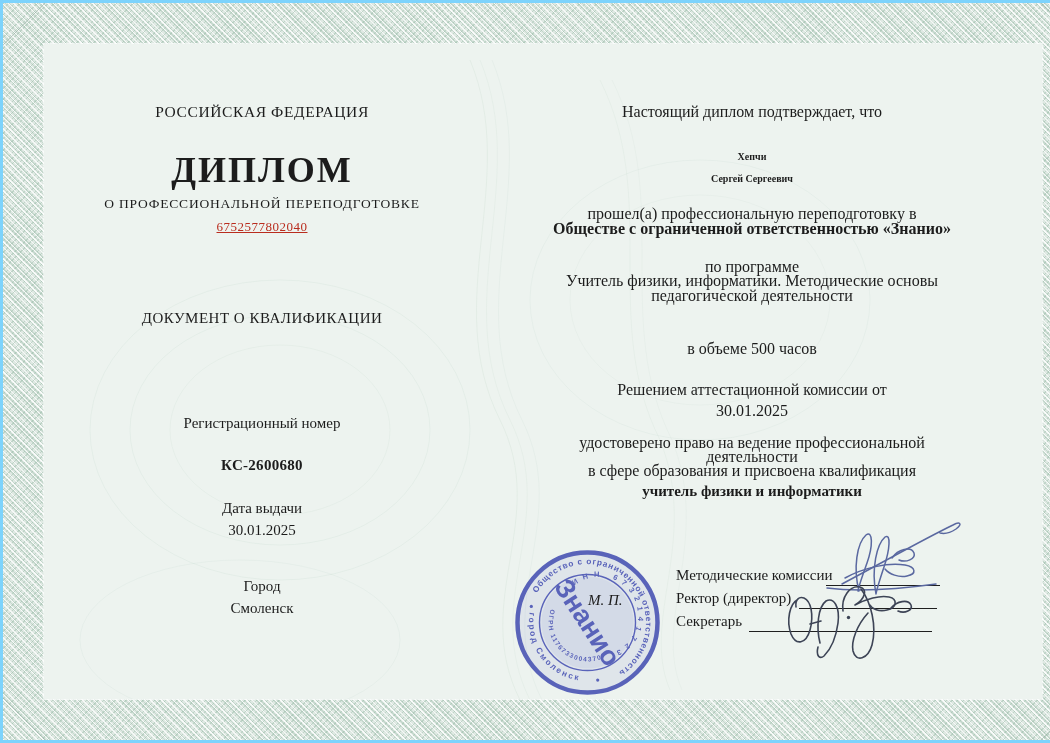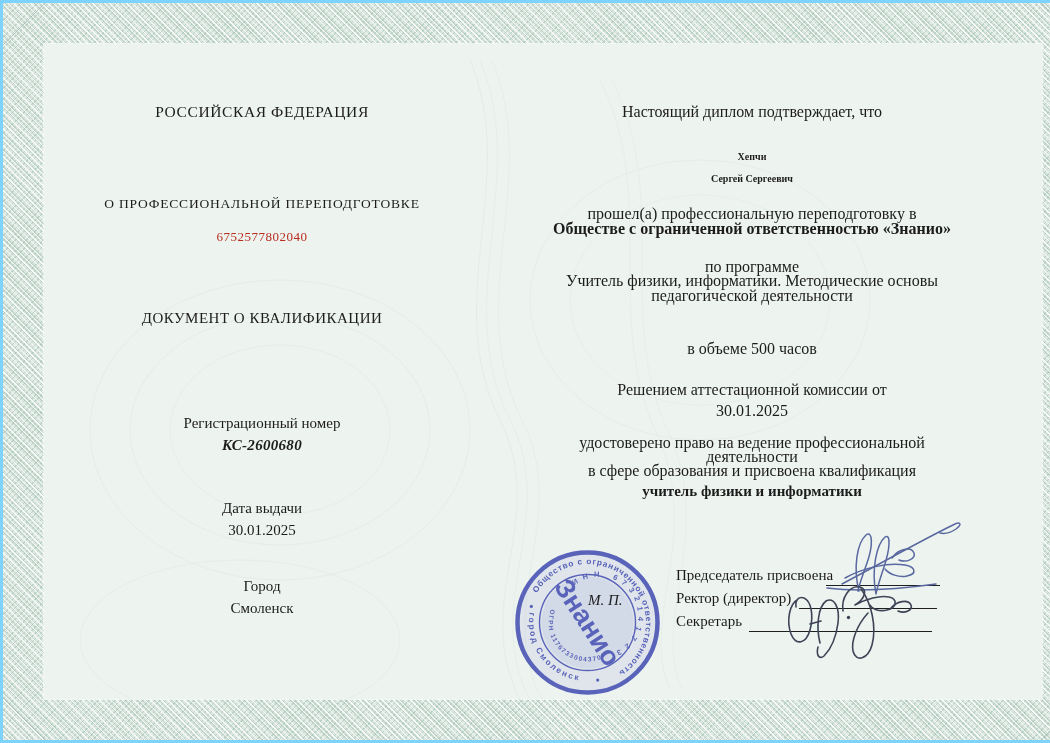--- a/index.html
+++ b/index.html
@@ -31,24 +31,24 @@
   .m-bl{left:3px;bottom:3px;background:linear-gradient(135deg,transparent 49%,rgba(130,160,145,.5) 49% 51%,transparent 51%);transform:scaleY(-1);}
   .watermark{position:absolute;left:0;top:0;pointer-events:none;}
 
   .abs{position:absolute;}
   .lc{left:62px;width:400px;text-align:center;}
   .rc{left:548px;width:408px;text-align:center;font-size:16px;line-height:14.3px;}
   .b{font-weight:bold;}
   .country{top:103px;font-size:15.5px;letter-spacing:.6px;}
   .title{top:149px;font-size:36px;font-weight:bold;letter-spacing:2px;}
   .subtitle{top:196px;font-size:13.5px;letter-spacing:.8px;}
-  .blanknum{top:229px;font-size:13px;letter-spacing:.5px;color:var(--accent_red,#b92c1e);}
+  .blanknum{top:219px;font-size:13px;letter-spacing:.5px;color:var(--accent_red,#b92c1e);text-decoration:underline;}
   .doctype{top:310px;font-size:15px;letter-spacing:.5px;}
   .reglabel{top:415px;font-size:15px;}
-  .regvalue{top:437px;font-size:15px;font-weight:bold;letter-spacing:.3px;font-style:italic;}
+  .regvalue{top:457px;font-size:15px;font-weight:bold;letter-spacing:.3px;}
   .datelabel{top:500px;font-size:15px;}
   .datevalue{top:522px;font-size:15px;}
   .citylabel{top:578px;font-size:15px;}
   .cityvalue{top:600px;font-size:15px;}
 
   .intro{top:105px;}
   .nameblock{top:146px;font-size:10px;line-height:21.5px;font-weight:bold;}
   .passedblock{top:206px;line-height:15.2px;}
   .programblock{top:260px;}
   .volume{top:342px;}
@@ -97,20 +97,21 @@
       <ellipse cx="240" cy="640" rx="160" ry="80" stroke-opacity=".07"></ellipse>
       <path d="M470 60 C520 180 440 300 500 420 C550 520 470 600 520 700" stroke-opacity=".10"></path>
       <path d="M480 60 C530 180 450 300 510 420 C560 520 480 600 530 700" stroke-opacity=".08"></path>
       <path d="M492 60 C542 180 462 300 522 420 C572 520 492 600 542 700" stroke-opacity=".07"></path>
       <path d="M600 80 C660 200 600 320 660 440 C700 540 640 620 670 690" stroke-opacity=".08"></path>
       <path d="M612 80 C672 200 612 320 672 440 C712 540 652 620 682 690" stroke-opacity=".06"></path>
     </g>
   </svg>
 
   <div class="abs lc country">РОССИЙСКАЯ ФЕДЕРАЦИЯ</div>
+  <div class="abs lc title">ДИПЛОМ</div>
   <div class="abs lc subtitle">О ПРОФЕССИОНАЛЬНОЙ ПЕРЕПОДГОТОВКЕ</div>
   <div class="abs lc blanknum">6752577802040</div>
   <div class="abs lc doctype">ДОКУМЕНТ О КВАЛИФИКАЦИИ</div>
   <div class="abs lc reglabel">Регистрационный номер</div>
   <div class="abs lc regvalue">КС-2600680</div>
   <div class="abs lc datelabel">Дата выдачи</div>
   <div class="abs lc datevalue">30.01.2025</div>
   <div class="abs lc citylabel">Город</div>
   <div class="abs lc cityvalue">Смоленск</div>
 
@@ -138,21 +139,21 @@
     <div>Решением аттестационной комиссии от</div>
     <div class="decision-date">30.01.2025</div>
     <div class="rights">
       <div>удостоверено право на ведение профессиональной деятельности</div>
       <div>в сфере образования и присвоена квалификация</div>
     </div>
   </div>
 
   <div class="abs rc qualification">учитель физики и информатики</div>
 
-  <div class="abs siglabel sl1">Председатель присвоена</div>
+  <div class="abs siglabel sl1">Методические комиссии</div>
   <div class="abs siglabel sl2">Ректор (директор)</div>
   <div class="abs siglabel sl3">Секретарь</div>
   <div class="abs sigline ln1"></div>
   <div class="abs sigline ln2"></div>
   <div class="abs sigline ln3"></div>
   <div class="abs mp">М. П.</div>
 
   <svg class="sigink" width="290" height="180" viewBox="700 505 290 180">
     <g class="ink-blue" fill="none">
       <path class="ink-blue" d="M827 588 C858 592 900 589 936 584"></path>

